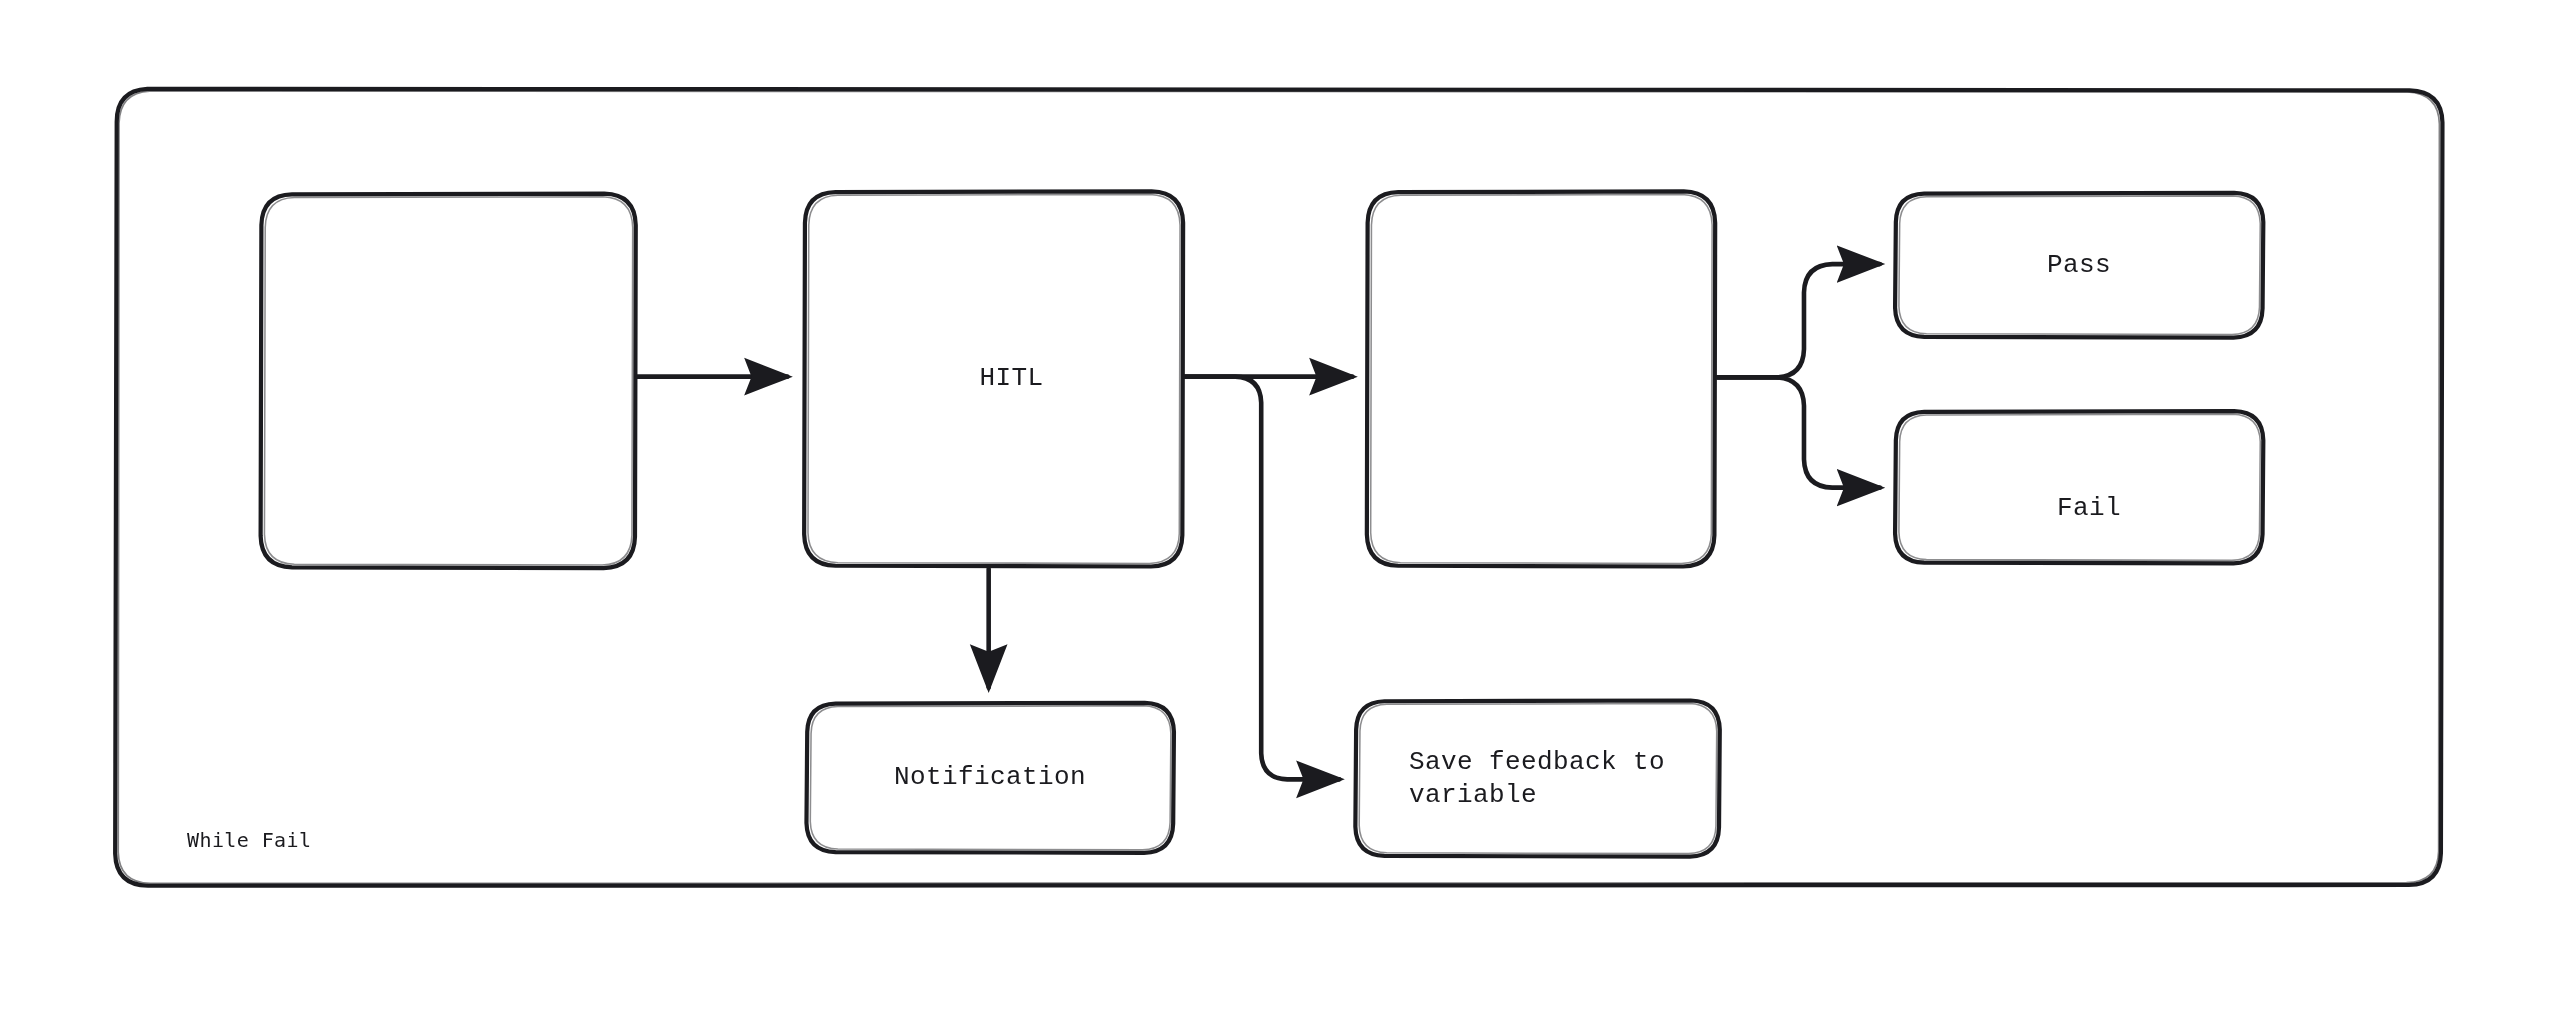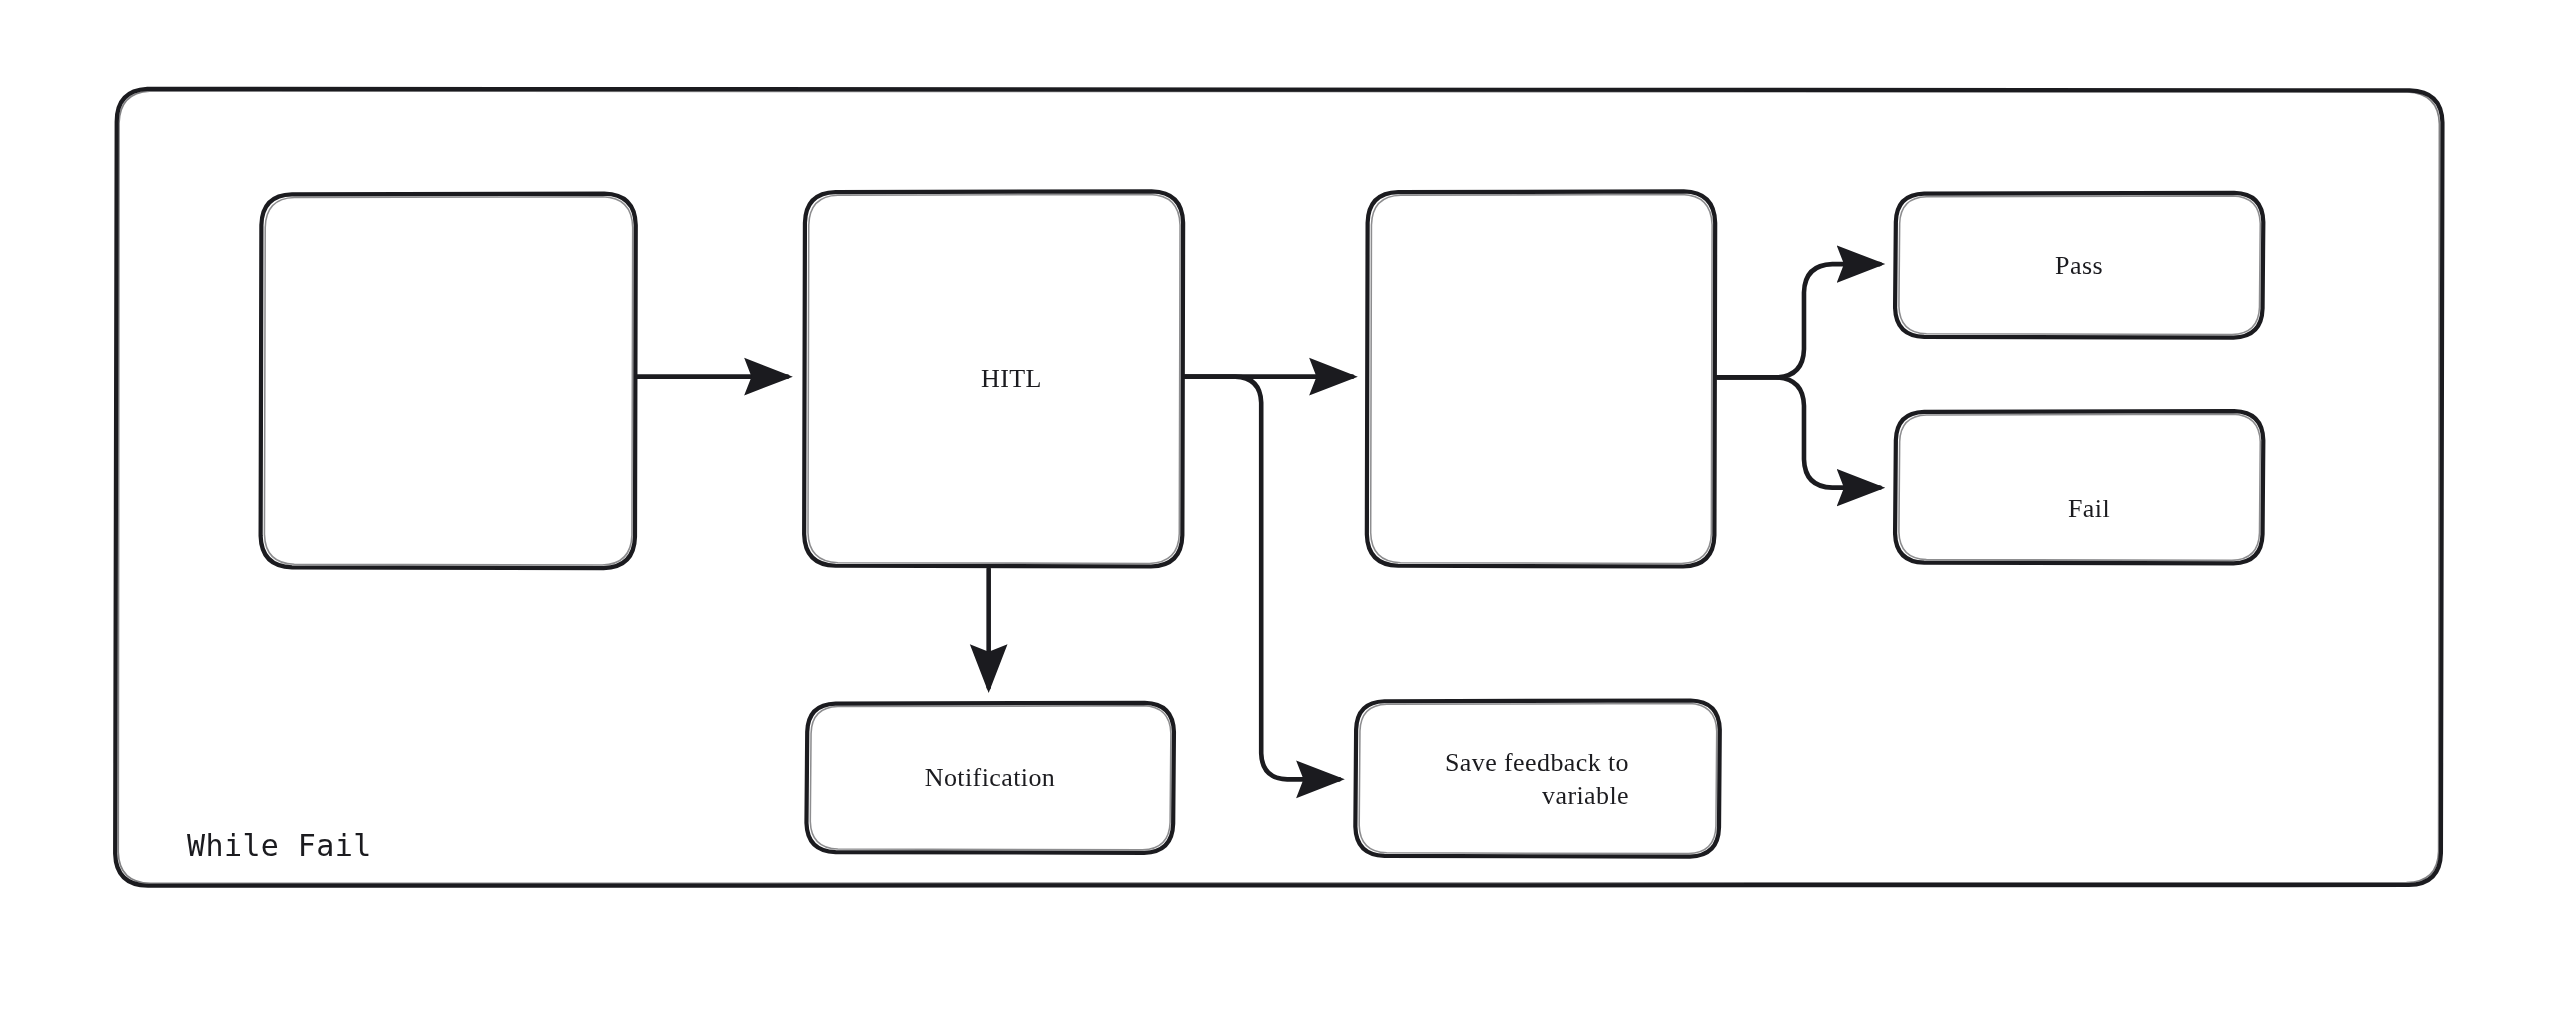--- a/index.html
+++ b/index.html
@@ -22,34 +22,34 @@
     left: 0;
     top: 0;
     width: 2576px;
     height: 1009px;
   }
   .node-label {
     position: absolute;
     display: flex;
     align-items: center;
     justify-content: center;
-    text-align: right;
+    text-align: left;
     color: #1b1b1f;
-    font-family: Liberation Serif, serif;
+    font-family: Liberation Mono, monospace;
     font-size: 26px;
     line-height: 1.28;
     letter-spacing: 0.4px;
     white-space: pre-line;
     pointer-events: none;
   }
   .subgraph-title {
     position: absolute;
     color: #1b1b1f;
     font-family: "DejaVu Sans Mono", monospace;
-    font-size: 30px;
+    font-size: 20px;
     letter-spacing: 0.4px;
     white-space: nowrap;
   }
 </style>
 </head>
 <body>
 
 <div id="canvas">
 
   <svg id="diagram-svg" viewBox="0 0 3364 1318">

